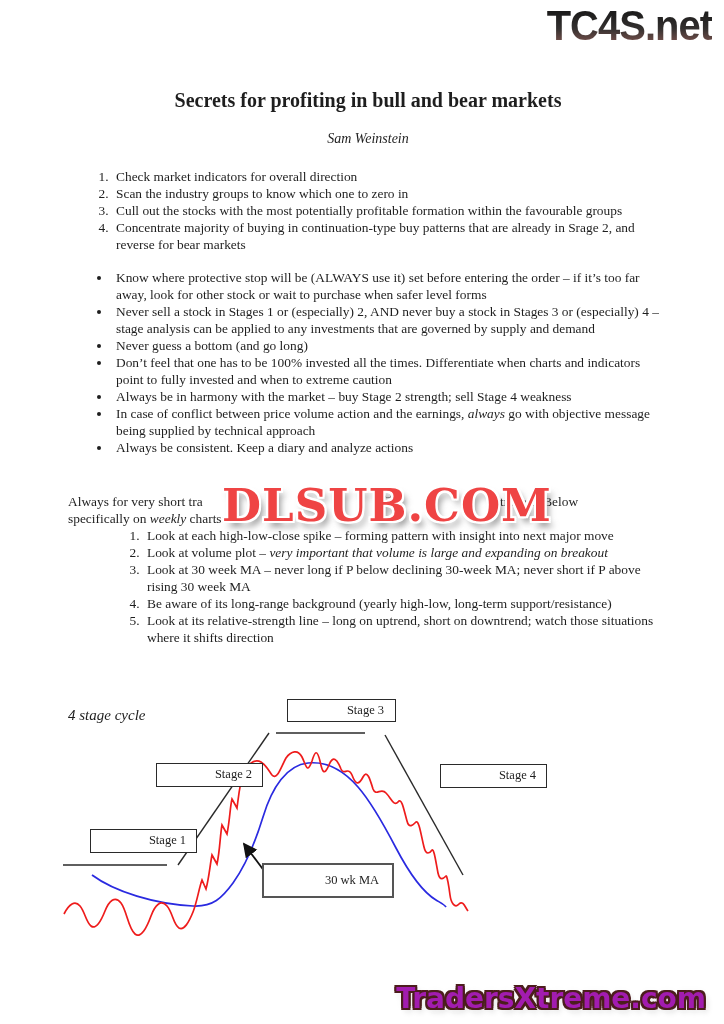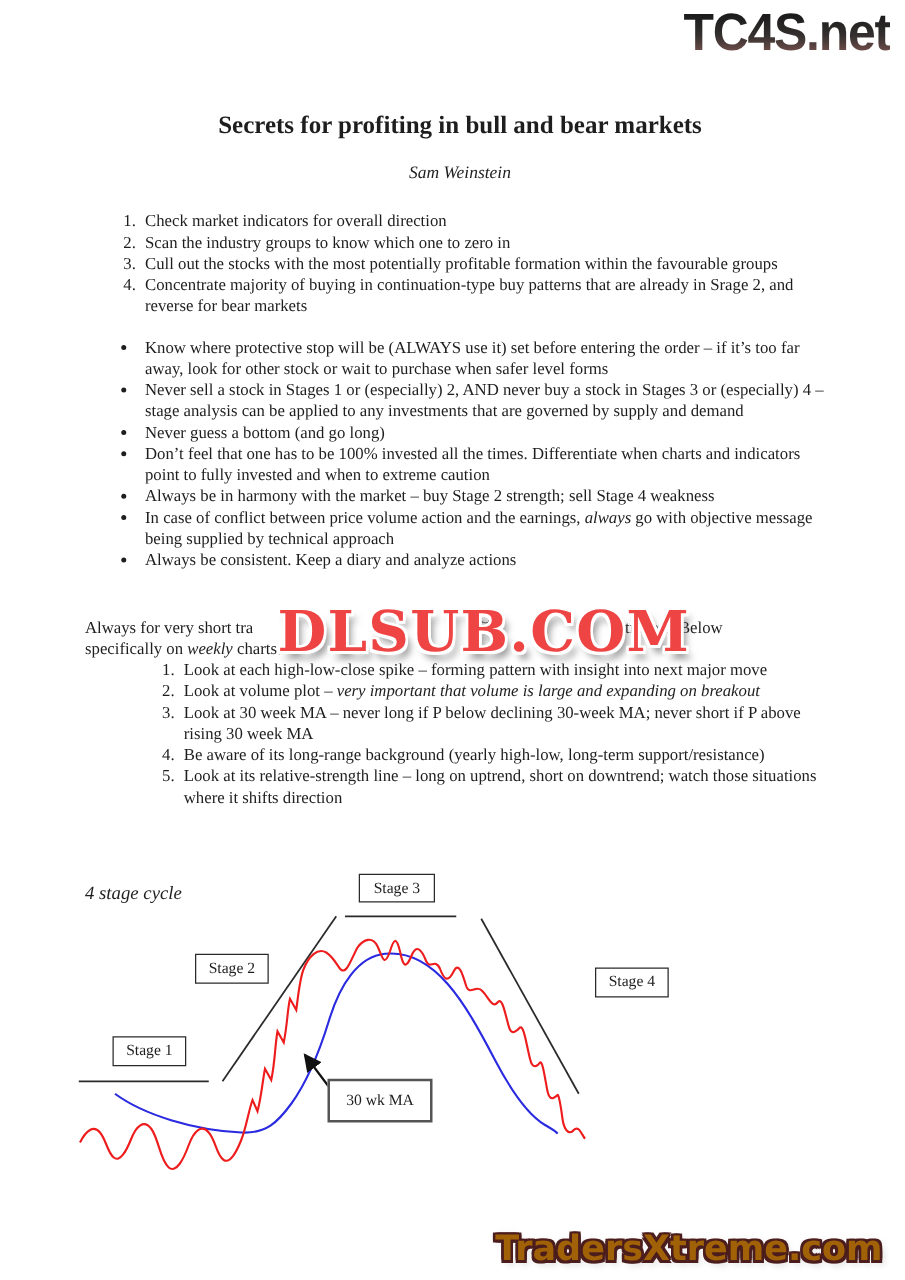--- a/index.html
+++ b/index.html
@@ -38,37 +38,37 @@
     letter-spacing:1px;color:#ef4444;white-space:nowrap;
     text-shadow:
       -2px -2px 0 #fff, 2px -2px 0 #fff, -2px 2px 0 #fff, 2px 2px 0 #fff,
       -2px 0 0 #fff, 2px 0 0 #fff, 0 -2px 0 #fff, 0 2px 0 #fff,
       4px 6px 6px rgba(90,90,90,.6);
   }
   
   .txtreme{
     position:absolute;right:18px;top:982px;z-index:6;
     font-family:"DejaVu Sans",sans-serif;font-weight:bold;font-size:28px;
-    color:#a16207;white-space:nowrap;
+    color:#a21caf;white-space:nowrap;
     text-shadow:
       -2px -2px 0 #4c1d1d, 2px -2px 0 #4c1d1d, -2px 2px 0 #4c1d1d, 2px 2px 0 #4c1d1d,
       -2px 0 0 #4c1d1d, 2px 0 0 #4c1d1d, 0 -2px 0 #4c1d1d, 0 2px 0 #4c1d1d,
       0 0 7px #ffffff, 0 0 10px #f2f2f2, 3px 4px 6px #d8d8d8;
   }
   
   .diagram{position:absolute;left:50px;top:695px;width:470px;height:245px;z-index:2;}
   .diagram svg{position:absolute;left:0;top:0;}
   .cycle-caption{position:absolute;left:18px;top:12px;font-weight:normal;font-style:italic;font-size:15px;text-align:center;}
   .stage-box{
     position:absolute;border:1px solid #2a2a2a;background:#fff;
-    font-size:12.5px;text-align:center;line-height:21px;
+    font-size:12.5px;text-align:center;line-height:21px;padding-left:48px;
   }
   .box-s3{left:237px;top:4px;width:59px;height:21px;}
   .box-s2{left:106px;top:68px;width:57px;height:22px;}
-  .box-s4{left:390px;top:79px;width:57px;height:22px;margin-left:36px;}
+  .box-s4{left:390px;top:69px;width:57px;height:22px;}
   .box-s1{left:40px;top:134px;width:57px;height:22px;}
   .box-ma{left:212px;top:168px;width:80px;height:31px;border-width:2px;border-color:#555;line-height:31px;}
 </style>
 </head>
 <body>
 
 <div class="tc4s">TC4S.net</div>
 
 <div class="content">
   <div class="title">Secrets for profiting in bull and bear markets</div>

